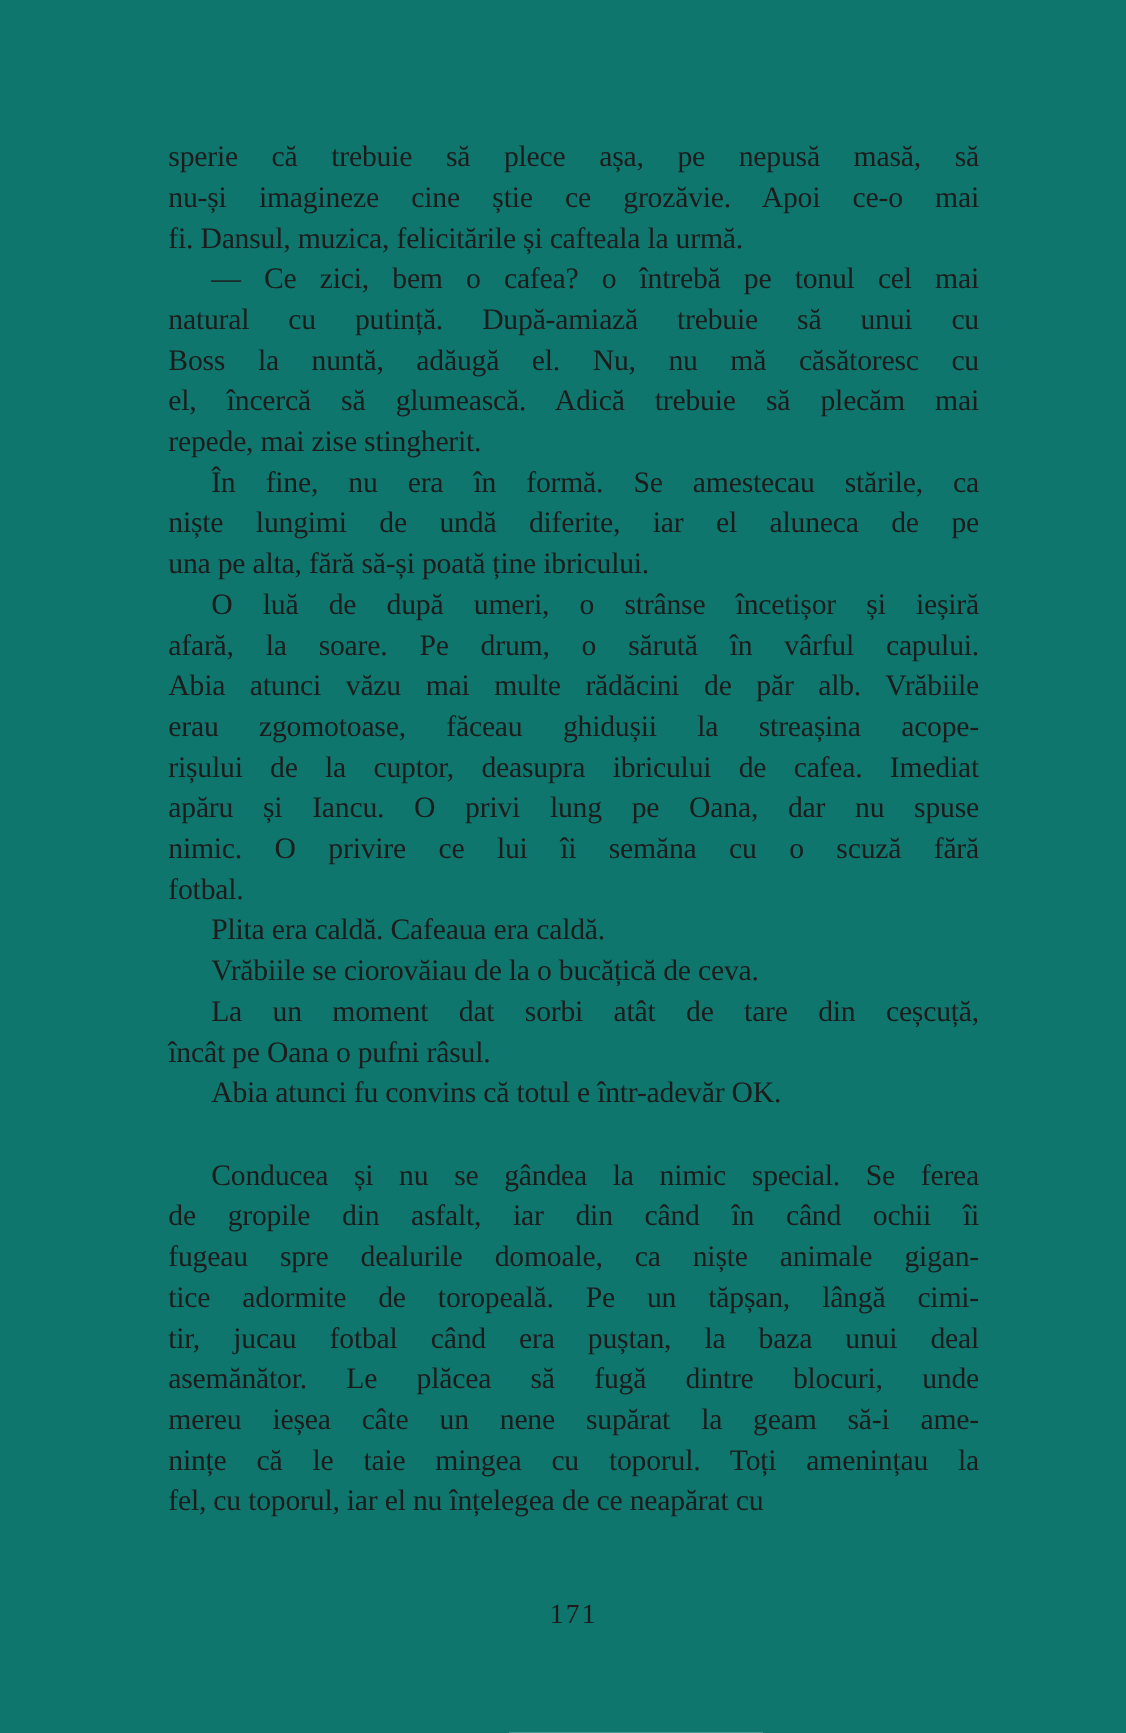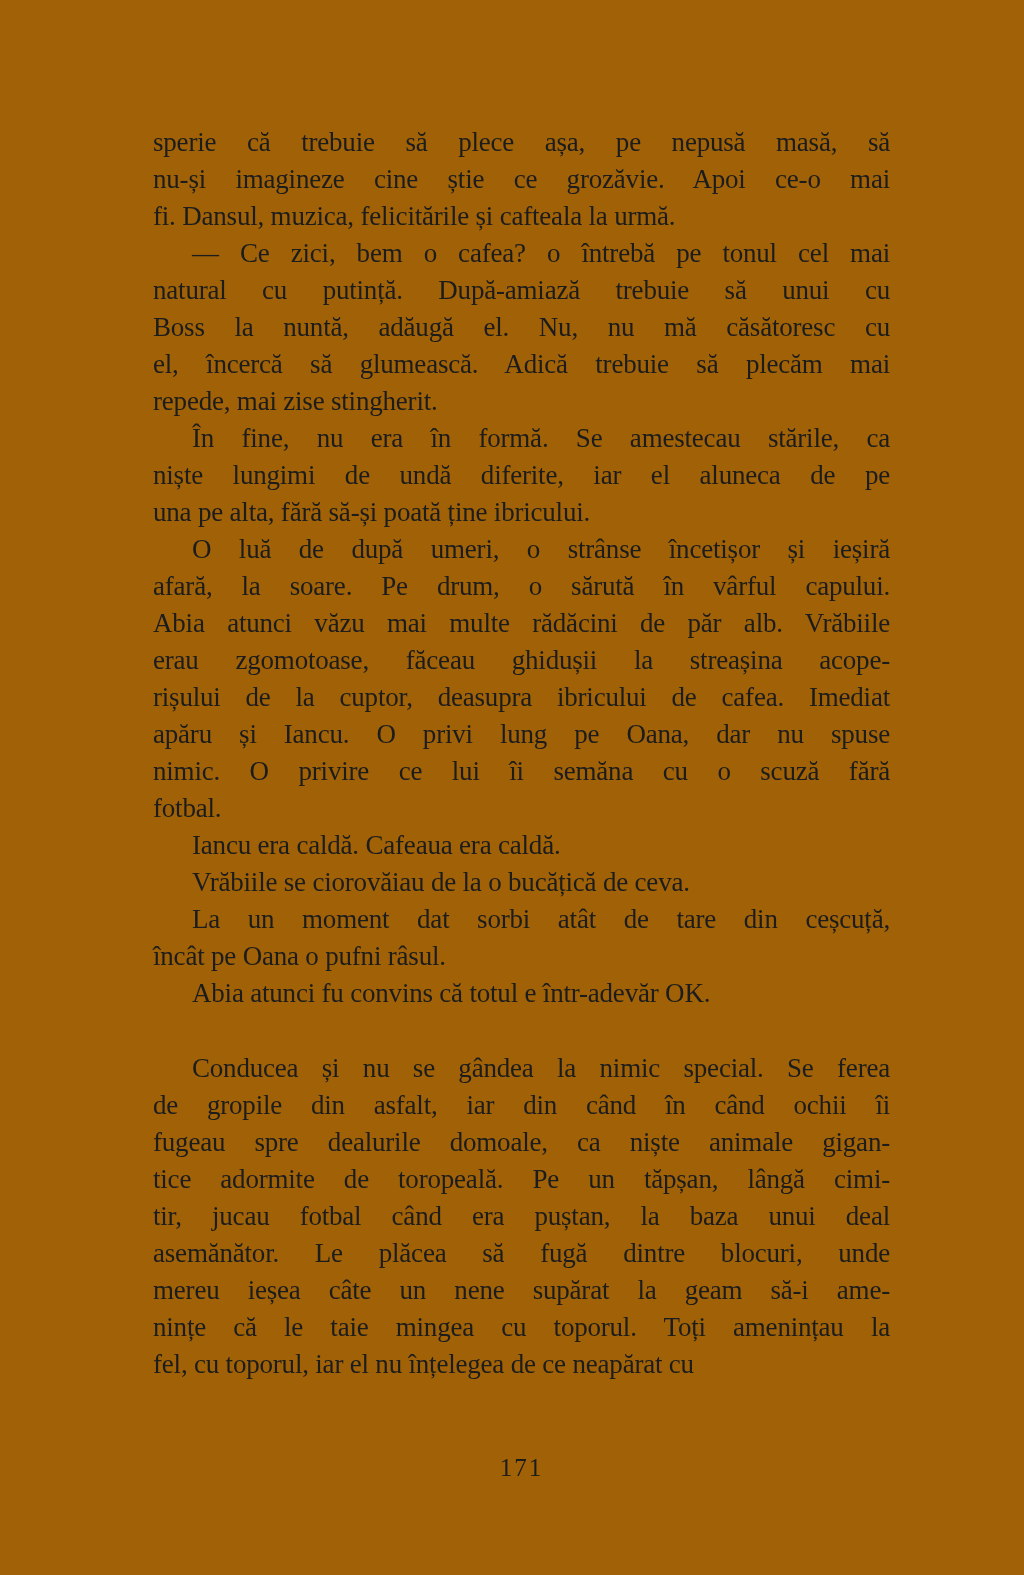--- a/index.html
+++ b/index.html
@@ -7,21 +7,21 @@
   body {
     background: #ffffff;
     font-family: "Liberation Serif", serif;
     color: #1c1c1c;
     position: relative;
     overflow: hidden;
   }
   .page {
     position: absolute;
     inset: 0;
-    background: #a16207;
+    background: #0f766e;
   }
   .text-block {
     position: absolute;
     left: 153px;
     top: 124px;
     width: 737px;
   }
   .paragraph { margin: 0; }
   .paragraph.section-break { margin-top: 38px; }
   .line {
@@ -73,21 +73,21 @@
         <div class="line">O luă de după umeri, o strânse încetișor și ieșiră</div>
         <div class="line">afară, la soare. Pe drum, o sărută în vârful capului.</div>
         <div class="line">Abia atunci văzu mai multe rădăcini de păr alb. Vrăbiile</div>
         <div class="line">erau zgomotoase, făceau ghidușii la streașina acope-</div>
         <div class="line">rișului de la cuptor, deasupra ibricului de cafea. Imediat</div>
         <div class="line">apăru și Iancu. O privi lung pe Oana, dar nu spuse</div>
         <div class="line">nimic. O privire ce lui îi semăna cu o scuză fără</div>
         <div class="line last">fotbal.</div>
       </div>
       <div class="paragraph indent">
-        <div class="line last">Iancu era caldă. Cafeaua era caldă.</div>
+        <div class="line last">Plita era caldă. Cafeaua era caldă.</div>
       </div>
       <div class="paragraph indent">
         <div class="line last">Vrăbiile se ciorovăiau de la o bucățică de ceva.</div>
       </div>
       <div class="paragraph indent">
         <div class="line">La un moment dat sorbi atât de tare din ceșcuță,</div>
         <div class="line last">încât pe Oana o pufni râsul.</div>
       </div>
       <div class="paragraph indent">
         <div class="line last">Abia atunci fu convins că totul e într-adevăr OK.</div>

